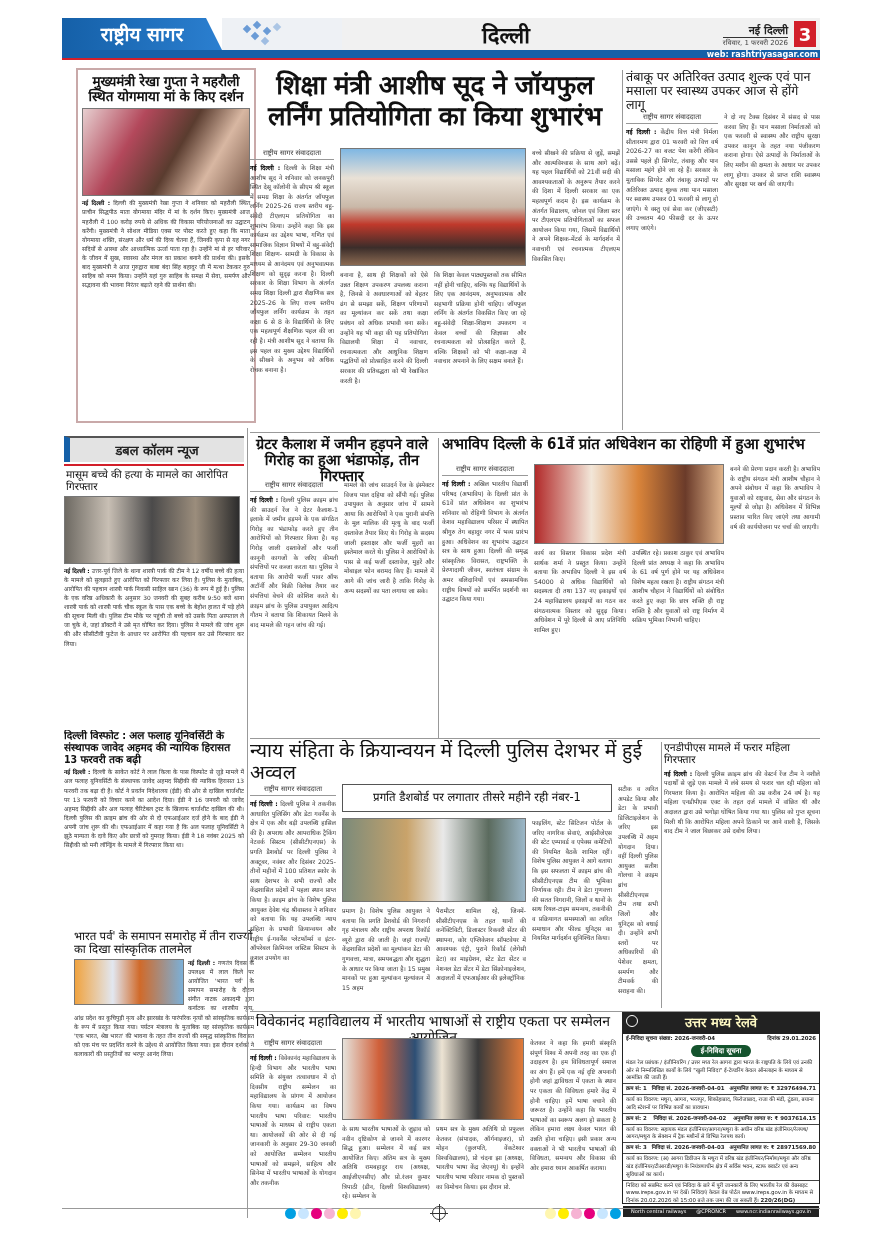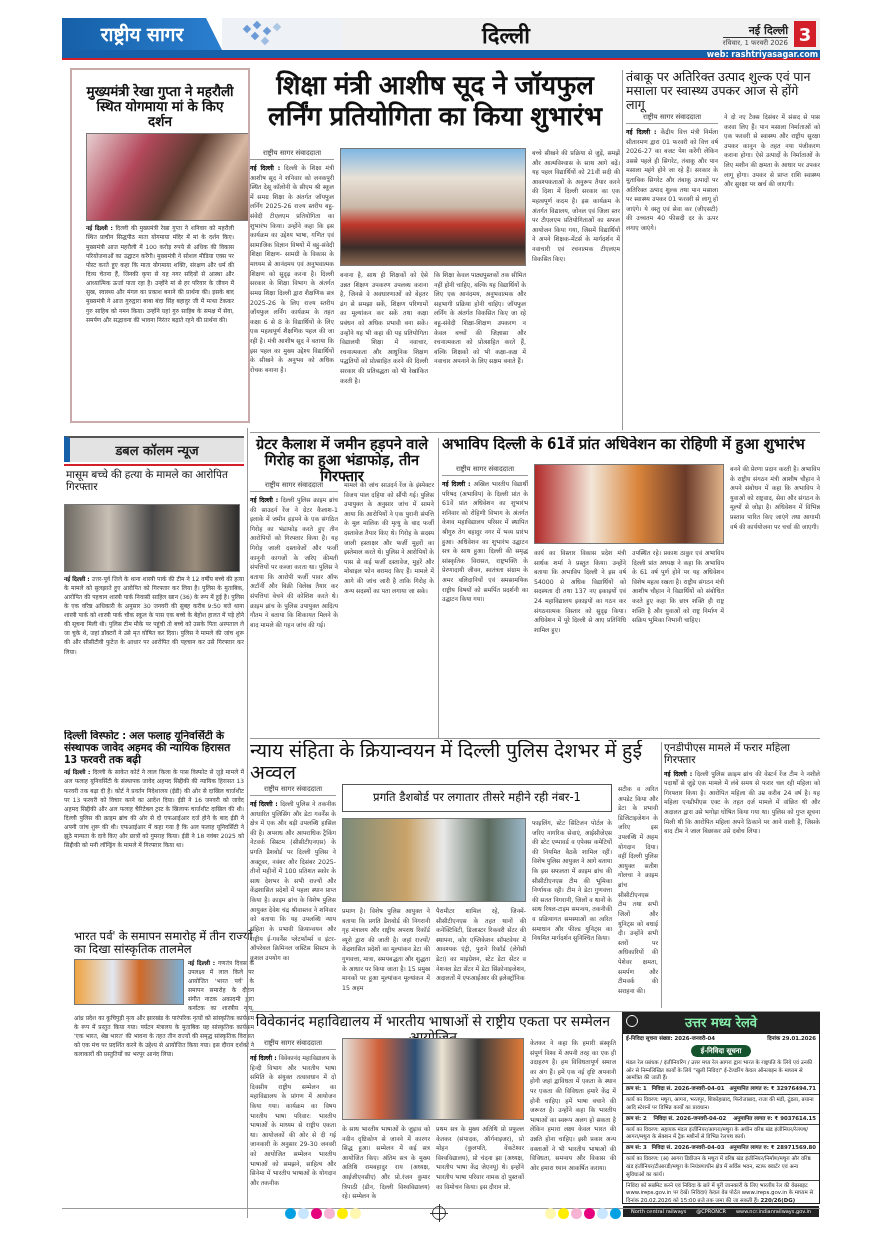--- a/index.html
+++ b/index.html
@@ -25,21 +25,21 @@
 .byline{font-size:7px;color:#333;border-bottom:1px solid #999;padding-bottom:2px;margin-bottom:3px;text-align:center}
 .txt{font-size:6.2px;line-height:1.55;color:#333;text-align:justify}
 .txt b{color:#000}
 .photo{position:absolute;background:linear-gradient(135deg,#8c6f5c,#c9a78f 40%,#5a4b44 70%,#b09a88);border:1px solid #777}
 .col{position:absolute;overflow:hidden}
 .sep{position:absolute;background:#999}
 
 .lc-box{border:2px solid #c9a9a9;background:#fff}
 .dcn-title{background:#e3e3e3;border-top:2px solid #555;text-align:center;font-weight:bold;font-size:13px;padding:3px 0;border-left:6px solid #1560a8}
 .ad{position:absolute;border:1.5px solid #222;background:#fff;font-size:5.4px;line-height:1.45}
-.ad-head{background:#222;color:#86efac;text-align:center;font-weight:bold;font-size:13px;padding:1px 0;position:relative}
+.ad-head{background:#222;color:#fef9c3;text-align:center;font-weight:bold;font-size:13px;padding:1px 0;position:relative}
 .ad-row{border-top:1px solid #444;padding:1px 3px;display:flex;justify-content:space-between}
 .ad-pill{display:inline-block;background:#14532d;color:#fff;border-radius:8px;padding:1px 10px;font-weight:bold;font-size:7px}
 .ad-foot{background:#222;color:#fff;font-size:5px;padding:2px 3px;display:flex;justify-content:space-around}
 .reg{position:absolute;display:flex;gap:2px}
 .reg i{display:block;width:11px;height:11px;border-radius:50%}
 .crosshair{position:absolute;width:14px;height:14px;border:1px solid #333;border-radius:50%}
 .crosshair:before{content:"";position:absolute;left:-3px;right:-3px;top:6px;height:1px;background:#333}
 .crosshair:after{content:"";position:absolute;top:-3px;bottom:-3px;left:6px;width:1px;background:#333}
 .subbox{position:absolute;border:1px solid #555;text-align:center;font-size:11.5px;font-weight:normal;padding:4px 12px;color:#111}
 </style>
@@ -63,32 +63,32 @@
       <div class="mast-date">
         <div class="mast-city">नई दिल्ली</div>
         <div class="mast-day">रविवार, 1 फरवरी 2026</div>
       </div>
       <div class="page-no">3</div>
     </div>
   </div>
   <div class="mast-bar"></div>
   <div class="web">web: rashtriyasagar.com</div>
 
-  <div class="box lc-box" style="left:8px;top:50px;width:180px;height:355px;padding:14px">
+  <div class="box lc-box" style="left:14px;top:50px;width:180px;height:355px;padding:4px">
     <div class="hl" style="font-size:13.5px;text-align:center;margin-bottom:4px">मुख्यमंत्री रेखा गुप्ता ने महरौली स्थित योगमाया मां के किए दर्शन</div>
     <div style="position:relative;height:88px;margin-bottom:3px">
       <div class="photo" style="left:0;top:0;width:168px;height:88px;background:linear-gradient(120deg,#e7cfd0,#b3485b 30%,#5a3c2f 55%,#d8b7a2 75%,#7a5a4a)"></div>
     </div>
     <div class="txt" style="font-size:5.9px"><b>नई दिल्ली :</b> <span>दिल्ली की मुख्यमंत्री रेखा गुप्ता ने शनिवार को महरौली स्थित प्राचीन सिद्धपीठ माता योगमाया मंदिर में मां के दर्शन किए। मुख्यमंत्री आज महरौली में 100 करोड़ रुपये से अधिक की विकास परियोजनाओं का उद्घाटन करेंगी। मुख्यमंत्री ने सोशल मीडिया एक्स पर पोस्ट करते हुए कहा कि माता योगमाया शक्ति, संरक्षण और धर्म की दिव्य चेतना हैं, जिनकी कृपा से यह नगर सदियों से आस्था और आध्यात्मिक ऊर्जा पाता रहा है। उन्होंने मां से हर परिवार के जीवन में सुख, स्वास्थ्य और मंगल का प्रकाश बनाने की प्रार्थना की। इसके बाद मुख्यमंत्री ने आज गुरुद्वारा बाबा बंदा सिंह बहादुर जी में मत्था टेककर गुरु साहिब को नमन किया। उन्होंने यहां गुरु साहिब के समक्ष में सेवा, समर्पण और सद्भावना की भावना निरंतर बढ़ाते रहने की प्रार्थना की।</span></div>
   </div>
 
   <div class="box" style="left:2px;top:418px;width:180px;height:300px">
     <div class="dcn-title">डबल कॉलम न्यूज</div>
     <div style="border-top:2px solid #d21f2a;margin-top:2px"></div>
-    <div class="hl" style="font-size:10.5px;font-weight:normal;padding:3px 0 11px 2px">मासूम बच्चे की हत्या के मामले का आरोपित गिरफ्तार</div>
+    <div class="hl" style="font-size:10.5px;font-weight:normal;padding:3px 0 3px 2px">मासूम बच्चे की हत्या के मामले का आरोपित गिरफ्तार</div>
     <div class="photo" style="position:relative;width:176px;height:68px;background:linear-gradient(90deg,#6e6a63,#c8bfb4 25%,#4b4a4a 50%,#9b8d7c 75%,#2c2c2c)"></div>
     <div class="txt" style="margin-top:3px;font-size:5.9px"><b>नई दिल्ली :</b> <span>उत्तर-पूर्व जिले के थाना शास्त्री पार्क की टीम ने 12 वर्षीय बच्चे की हत्या के मामले को सुलझाते हुए आरोपित को गिरफ्तार कर लिया है। पुलिस के मुताबिक, आरोपित की पहचान शास्त्री पार्क निवासी साहिल खान (36) के रूप में हुई है। पुलिस के एक वरिष्ठ अधिकारी के अनुसार 30 जनवरी की सुबह करीब 9:50 बजे थाना शास्त्री पार्क को शास्त्री पार्क चौक स्कूल के पास एक बच्चे के बेहोश हालत में पड़े होने की सूचना मिली थी। पुलिस टीम मौके पर पहुंची तो बच्चे को उसके पिता अस्पताल ले जा चुके थे, जहां डॉक्टरों ने उसे मृत घोषित कर दिया। पुलिस ने मामले की जांच शुरू की और सीसीटीवी फुटेज के आधार पर आरोपित की पहचान कर उसे गिरफ्तार कर लिया।</span></div>
   </div>
 
   <div class="box" style="left:2px;top:712px;width:180px;height:190px">
     <div class="hl" style="font-size:10.5px;margin-bottom:3px">दिल्ली विस्फोट : अल फलाह यूनिवर्सिटी के संस्थापक जावेद अहमद की न्यायिक हिरासत 13 फरवरी तक बढ़ी</div>
     <div class="txt" style="font-size:5.9px"><b>नई दिल्ली :</b> <span>दिल्ली के साकेत कोर्ट ने लाल किला के पास विस्फोट से जुड़े मामले में अल फलाह यूनिवर्सिटी के संस्थापक जावेद अहमद सिद्दीकी की न्यायिक हिरासत 13 फरवरी तक बढ़ा दी है। कोर्ट ने प्रवर्तन निदेशालय (ईडी) की ओर से दाखिल चार्जशीट पर 13 फरवरी को विचार करने का आदेश दिया। ईडी ने 16 जनवरी को जावेद अहमद सिद्दीकी और अल फलाह चैरिटेबल ट्रस्ट के खिलाफ चार्जशीट दाखिल की थी। दिल्ली पुलिस की क्राइम ब्रांच की ओर से दो एफआईआर दर्ज होने के बाद ईडी ने अपनी जांच शुरू की थी। एफआईआर में कहा गया है कि अल फलाह यूनिवर्सिटी ने झूठे मान्यता के दावे किए और छात्रों को गुमराह किया। ईडी ने 18 नवंबर 2025 को सिद्दीकी को मनी लॉन्ड्रिंग के मामले में गिरफ्तार किया था।</span></div>
   </div>
 
   <div class="box" style="left:12px;top:912px;width:180px;height:190px">

